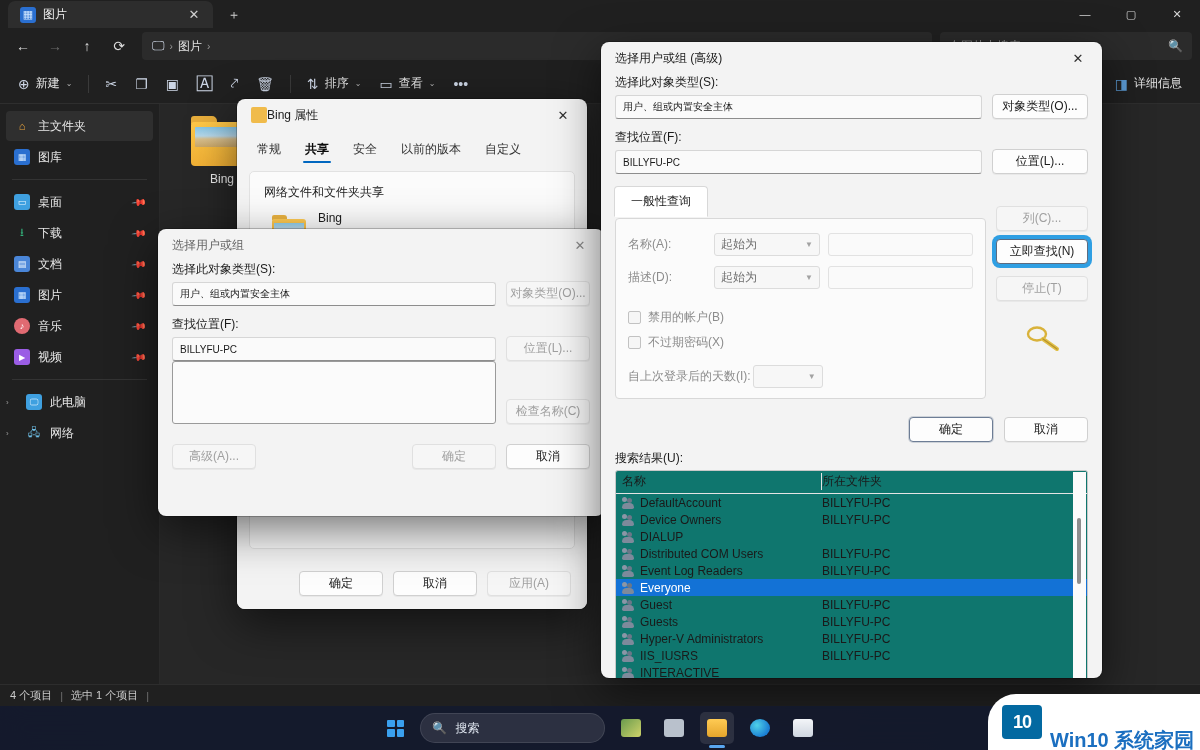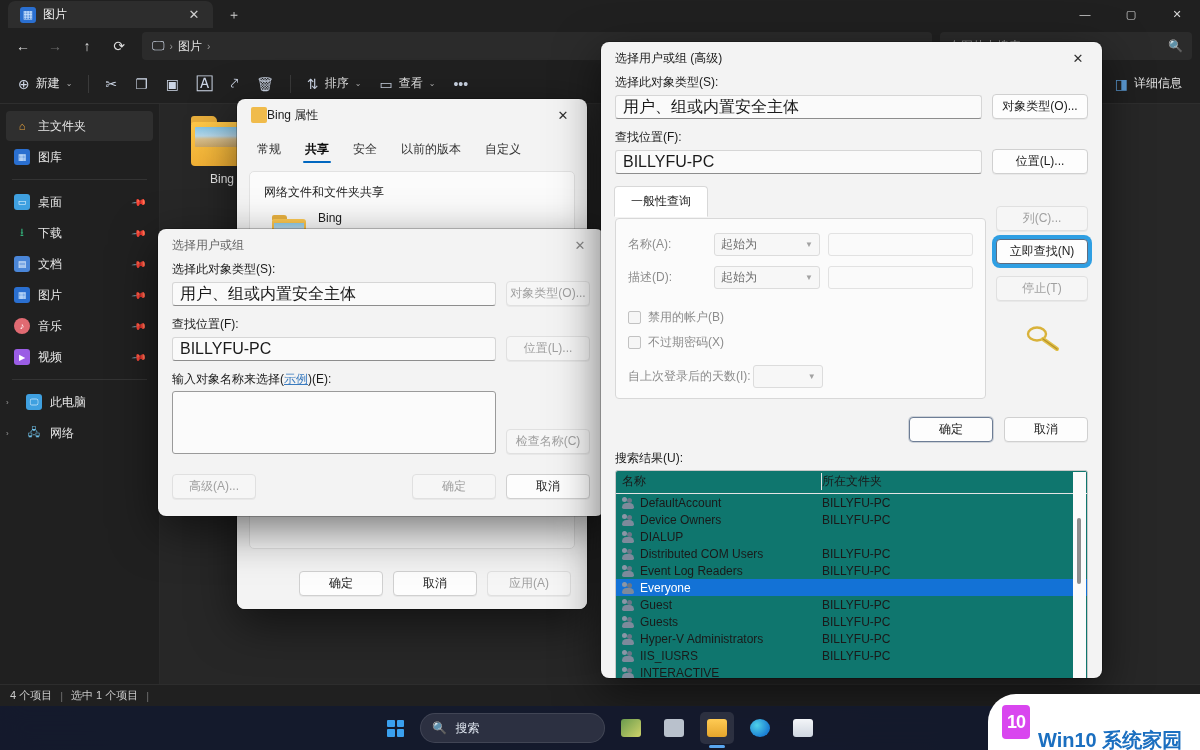--- a/index.html
+++ b/index.html
@@ -145,21 +145,21 @@
   .dlg-close {
     width: 40px; height: 31px; display: flex; align-items: center; justify-content: center;
     font-size: 13px; color: #303030; border-radius: 0 8px 0 0;
   }
   .dlg-body { padding: 0 14px 12px; }
   .lbl { font-size: 12px; color: #1a1a1a; margin-bottom: 3px; display: block; }
   .lbl.dim { color: #8c8c8c; }
   .txtline {
     background: #fafafa; border: 1px solid #d6d6d6; border-bottom: 1px solid #8d8d8d;
     height: 24px; display: flex; align-items: center; padding: 0 7px; border-radius: 3px;
-    font-size: 16px; color: #1a1a1a; text-align: right;
+    font-size: 10px; color: #1a1a1a; text-align: right;
   }
   .btn {
     background: #fdfdfd; border: 1px solid #d0d0d0; border-radius: 4px;
     height: 25px; min-width: 84px; display: flex; align-items: center; justify-content: center;
     font-size: 12px; color: #1b1b1b; box-shadow: 0 1px 0 rgba(0,0,0,.045);
   }
   .btn.dim { color: #a0a0a0; background: #f6f6f6; border-color: #e0e0e0; }
   .btn.default { border: 1px solid #6d7d95; box-shadow: 0 0 0 1px rgba(109,125,149,.28); }
   .btn.focusring {
     border: 1px solid #5c6b80;
@@ -280,21 +280,21 @@
   }
   .tb-right .ti { padding: 2px 5px; border-radius: 4px; }
 
   
   .watermark {
     position: absolute; right: 0px; bottom: 0px; width: 212px; height: 56px;
     background: #ffffff; border-radius: 28px 0 0 0;
     display: flex; align-items: center; gap: 8px; padding-left: 14px;
   }
   .wm-badge {
-    width: 28px; height: 34px; background: #d946ef; border-radius: 4px;
+    width: 40px; height: 34px; background: #0369a1; border-radius: 4px;
     display: flex; align-items: center; justify-content: center;
     color: #fff; font-size: 18px; font-weight: bold; letter-spacing: -1px;
   }
   .wm-txt { line-height: 1.15; }
   .wm-title { font-size: 20px; font-weight: bold; color: #1b6fc0; margin-top: 48px; }
   .wm-url { font-size: 10px; color: #55606c; }
 </style>
 </head>
 <body>
 
@@ -495,23 +495,20 @@
     <div class="dlg-body">
       <div class="lbl">选择此对象类型(S):</div>
       <div class="row">
         <div class="txtline" style="flex:1;">用户、组或内置安全主体</div>
         <div class="btn dim">对象类型(O)...</div>
       </div>
       <div class="lbl" style="margin-top:10px;">查找位置(F):</div>
       <div class="row">
         <div class="txtline" style="flex:1;">BILLYFU-PC</div>
         <div class="btn dim">位置(L)...</div>
-      </div>
-      <div class="lbl" style="margin-top:10px;">
-        <span>输入对象名称来选择(</span><span class="link">示例</span><span>)(E):</span>
       </div>
       <div class="row">
         <div class="sel-area" style="flex:1;"></div>
         <div class="btn dim">检查名称(C)</div>
       </div>
       <div style="display:flex;align-items:center;margin-top:20px;">
         <div class="btn dim">高级(A)...</div>
         <div style="margin-left:auto;display:flex;gap:10px;">
           <div class="btn dim">确定</div>
           <div class="btn">取消</div>

